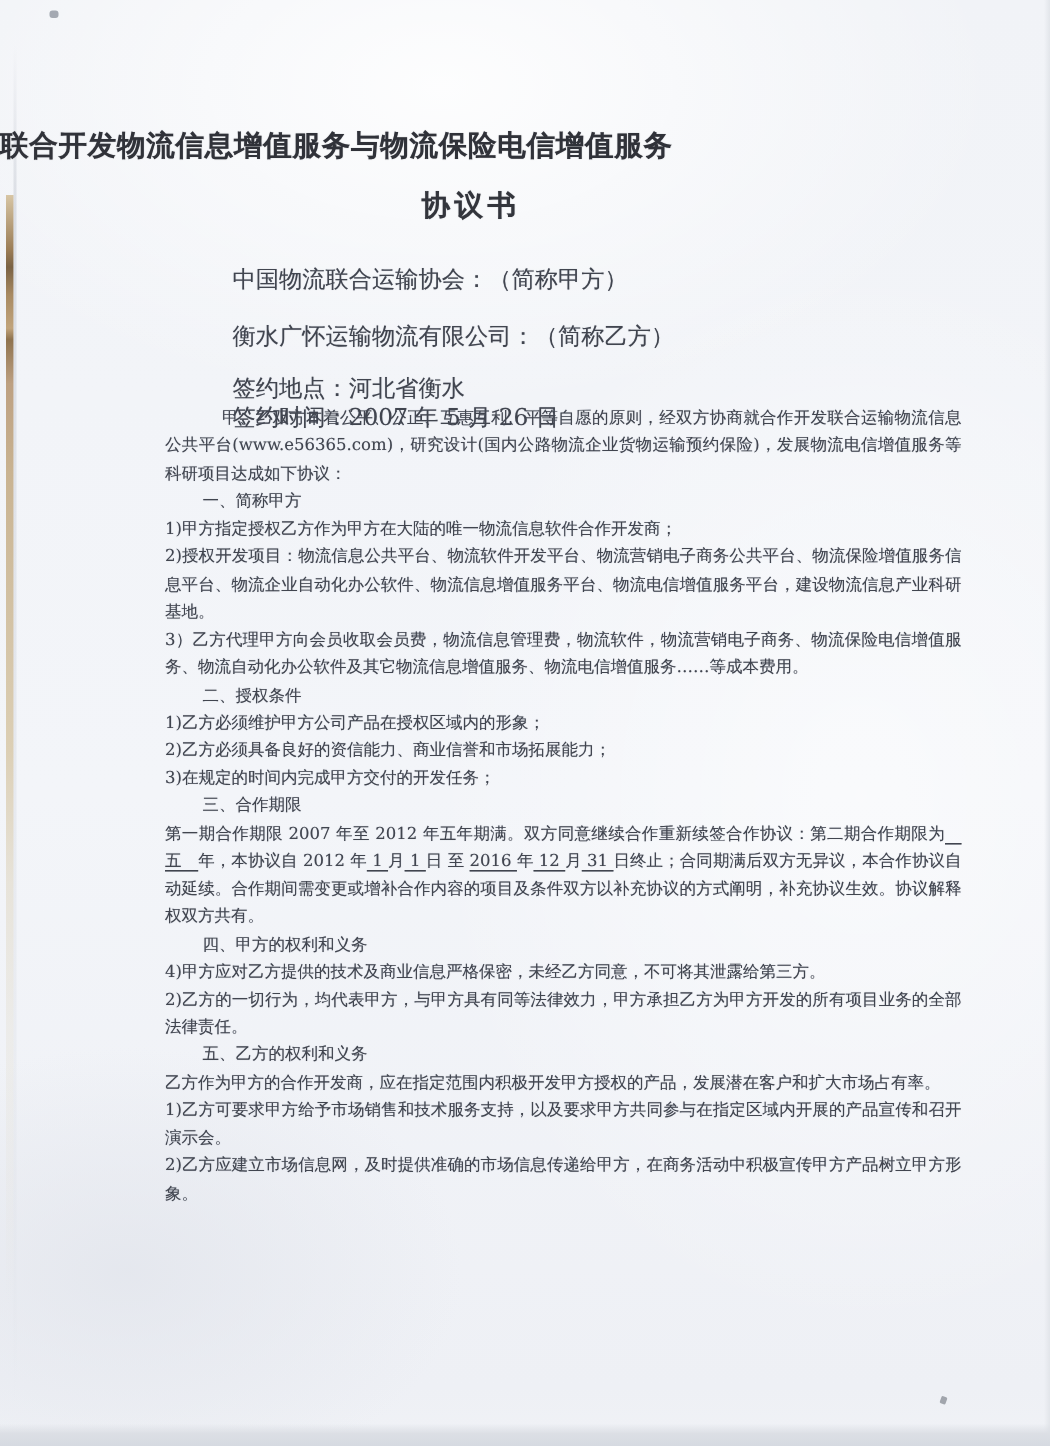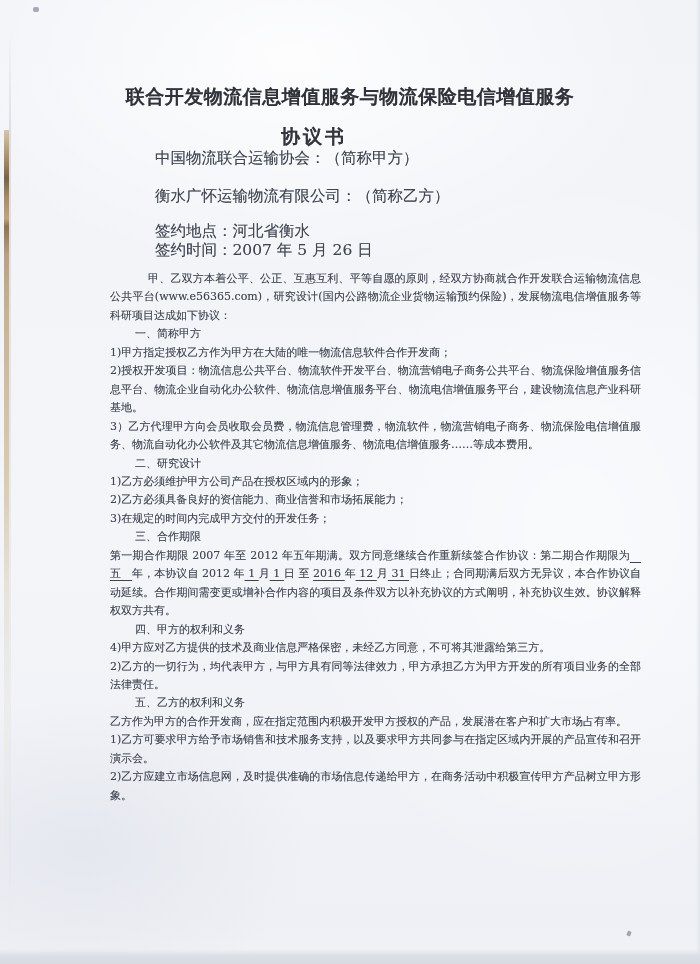--- a/index.html
+++ b/index.html
@@ -31,27 +31,27 @@
       #9a7c55 5%, #7a6244 6.5%, #a88a62 9%,
       #c1a47c 12%, #8f734f 13%, #bda081 17%,
       #c9b391 25%, #d3c2a4 38%, #dccfb5 50%,
       rgba(222,213,192,.55) 62%, rgba(224,218,201,.3) 75%, rgba(226,221,208,0) 100%); }
   .speck-top-left { position:absolute; left:33px; top:7px; width:6px; height:5px;
     border-radius:2px; background:rgba(130,137,148,.7); }
   .speck-bottom-right { position:absolute; left:627px; top:931px; width:4px; height:5px;
     border-radius:1px; background:rgba(98,103,113,.55); transform:rotate(20deg); }
   
   .ink { color:#41454f; text-shadow:0 0 .6px rgba(70,80,100,.45); }
-  .title1 { position:absolute; top:84px; left:0; width:700px; text-align:center;
+  .title1 { position:absolute; top:84px; left:0; width:700px; 
     font-size:19px; font-weight:bold; color:#303239; letter-spacing:.5px;
     text-shadow:0 0 .6px rgba(45,48,58,.5); }
   .title2 { position:absolute; top:124px; left:0; width:628px; text-align:center;
     font-size:19px; font-weight:bold; color:#33353c; letter-spacing:3px;
     text-shadow:0 0 .6px rgba(45,48,58,.5); }
-  .meta { position:absolute; left:155px; font-size:15.5px; }
+  .meta { position:absolute; left:155px; font-size:15.5px;margin-top:28px; }
   .party-a { top:148px; }
   .party-b { top:186px; }
   .sign-place { top:221px;text-align:right; }
   .sign-date { top:240px; }
   .doc-body { position:absolute; left:110px; top:270px; width:531px;
     font-size:11px; line-height:18.45px; text-align:justify; text-justify:inter-ideograph; }
   .doc-body p { margin:0; padding:0; }
   .intro { text-indent:38px; }
   .heading { text-indent:25px; }
   .u { text-decoration:underline; text-underline-offset:3px; }
@@ -75,21 +75,21 @@
   <div class="meta ink party-b">衡水广怀运输物流有限公司：（简称乙方）</div>
   <div class="meta ink sign-place">签约地点：河北省衡水</div>
   <div class="meta ink sign-date">签约时间：2007 年 5 月 26 日</div>
 
   <div class="doc-body ink">
     <p class="intro">甲、乙双方本着公平、公正、互惠互利、平等自愿的原则，经双方协商就合作开发联合运输物流信息公共平台(www.e56365.com)，研究设计(国内公路物流企业货物运输预约保险)，发展物流电信增值服务等科研项目达成如下协议：</p>
     <p class="heading">一、简称甲方</p>
     <p class="item">1)甲方指定授权乙方作为甲方在大陆的唯一物流信息软件合作开发商；</p>
     <p class="item">2)授权开发项目：物流信息公共平台、物流软件开发平台、物流营销电子商务公共平台、物流保险增值服务信息平台、物流企业自动化办公软件、物流信息增值服务平台、物流电信增值服务平台，建设物流信息产业科研基地。</p>
     <p class="item">3）乙方代理甲方向会员收取会员费，物流信息管理费，物流软件，物流营销电子商务、物流保险电信增值服务、物流自动化办公软件及其它物流信息增值服务、物流电信增值服务……等成本费用。</p>
-    <p class="heading">二、研究设计</p>
+    <p class="heading">二、授权条件</p>
     <p class="item">1)乙方必须维护甲方公司产品在授权区域内的形象；</p>
     <p class="item">2)乙方必须具备良好的资信能力、商业信誉和市场拓展能力；</p>
     <p class="item">3)在规定的时间内完成甲方交付的开发任务；</p>
     <p class="heading">三、合作期限</p>
     <p class="item"><span>第一期合作期限 2007 年至 2012 年五年期满。双方同意继续合作重新续签合作协议：第二期合作期限为</span><span class="u">　五　</span><span>年，本协议自 2012 年</span><span class="u"> 1 </span><span>月</span><span class="u"> 1 </span><span>日 至 </span><span class="u"> 2016 </span><span>年</span><span class="u"> 12 </span><span>月</span><span class="u"> 31 </span><span>日终止；合同期满后双方无异议，本合作协议自动延续。合作期间需变更或增补合作内容的项目及条件双方以补充协议的方式阐明，补充协议生效。协议解释权双方共有。</span></p>
     <p class="heading">四、甲方的权利和义务</p>
     <p class="item">4)甲方应对乙方提供的技术及商业信息严格保密，未经乙方同意，不可将其泄露给第三方。</p>
     <p class="item">2)乙方的一切行为，均代表甲方，与甲方具有同等法律效力，甲方承担乙方为甲方开发的所有项目业务的全部法律责任。</p>
     <p class="heading">五、乙方的权利和义务</p>
     <p class="item">乙方作为甲方的合作开发商，应在指定范围内积极开发甲方授权的产品，发展潜在客户和扩大市场占有率。</p>

